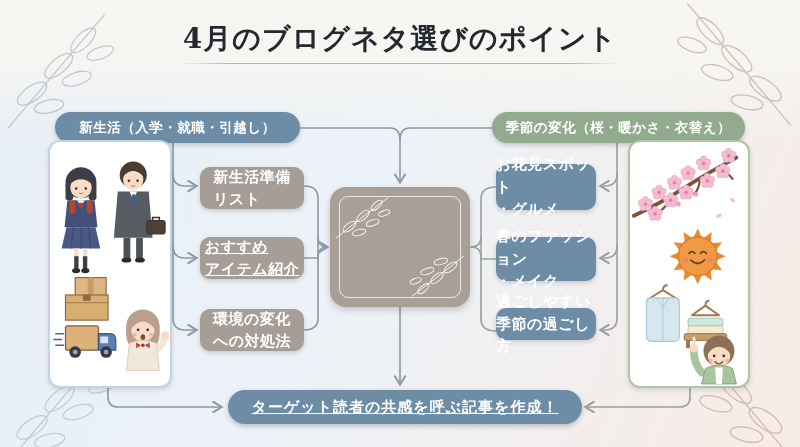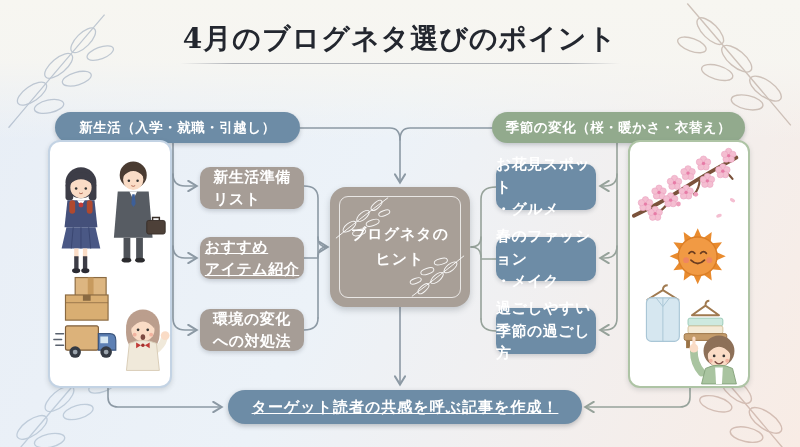--- a/index.html
+++ b/index.html
@@ -322,30 +322,28 @@
 リスト</div>
   <div class="node taupe" style="left:200px;top:237px;width:104px;height:42px;text-decoration:underline;">おすすめ
 アイテム紹介</div>
   <div class="node taupe" style="left:200px;top:309px;width:104px;height:42px;">環境の変化
 への対処法</div>
 
   <div class="node blue" style="left:496px;top:164px;width:100px;height:46px;">お花見スポット
 ・グルメ</div>
   <div class="node blue" style="left:496px;top:237px;width:100px;height:44px;">春のファッション
 ・メイク</div>
-  <div class="node blue" style="left:496px;top:308px;width:100px;height:46px;">過ごしやすい
+  <div class="node blue" style="left:496px;top:308px;width:100px;height:32px;">過ごしやすい
 季節の過ごし方</div>
 
   <div class="center-node">
     <div class="center-frame"></div>
     <svg class="cleaf tl" width="58" height="50" viewBox="0 0 60 50">
         <use href="#cornerLeaf"></use>
       </svg>
     <svg class="cleaf br" width="58" height="50" viewBox="0 0 60 50">
         <use href="#cornerLeaf"></use>
       </svg>
-    <div class="center-label">ブログネタの
-ヒント</div>
   </div>
 
   <div class="footer-pill">ターゲット読者の共感を呼ぶ記事を作成！</div>
 
 </div>
 
 </body></html>

